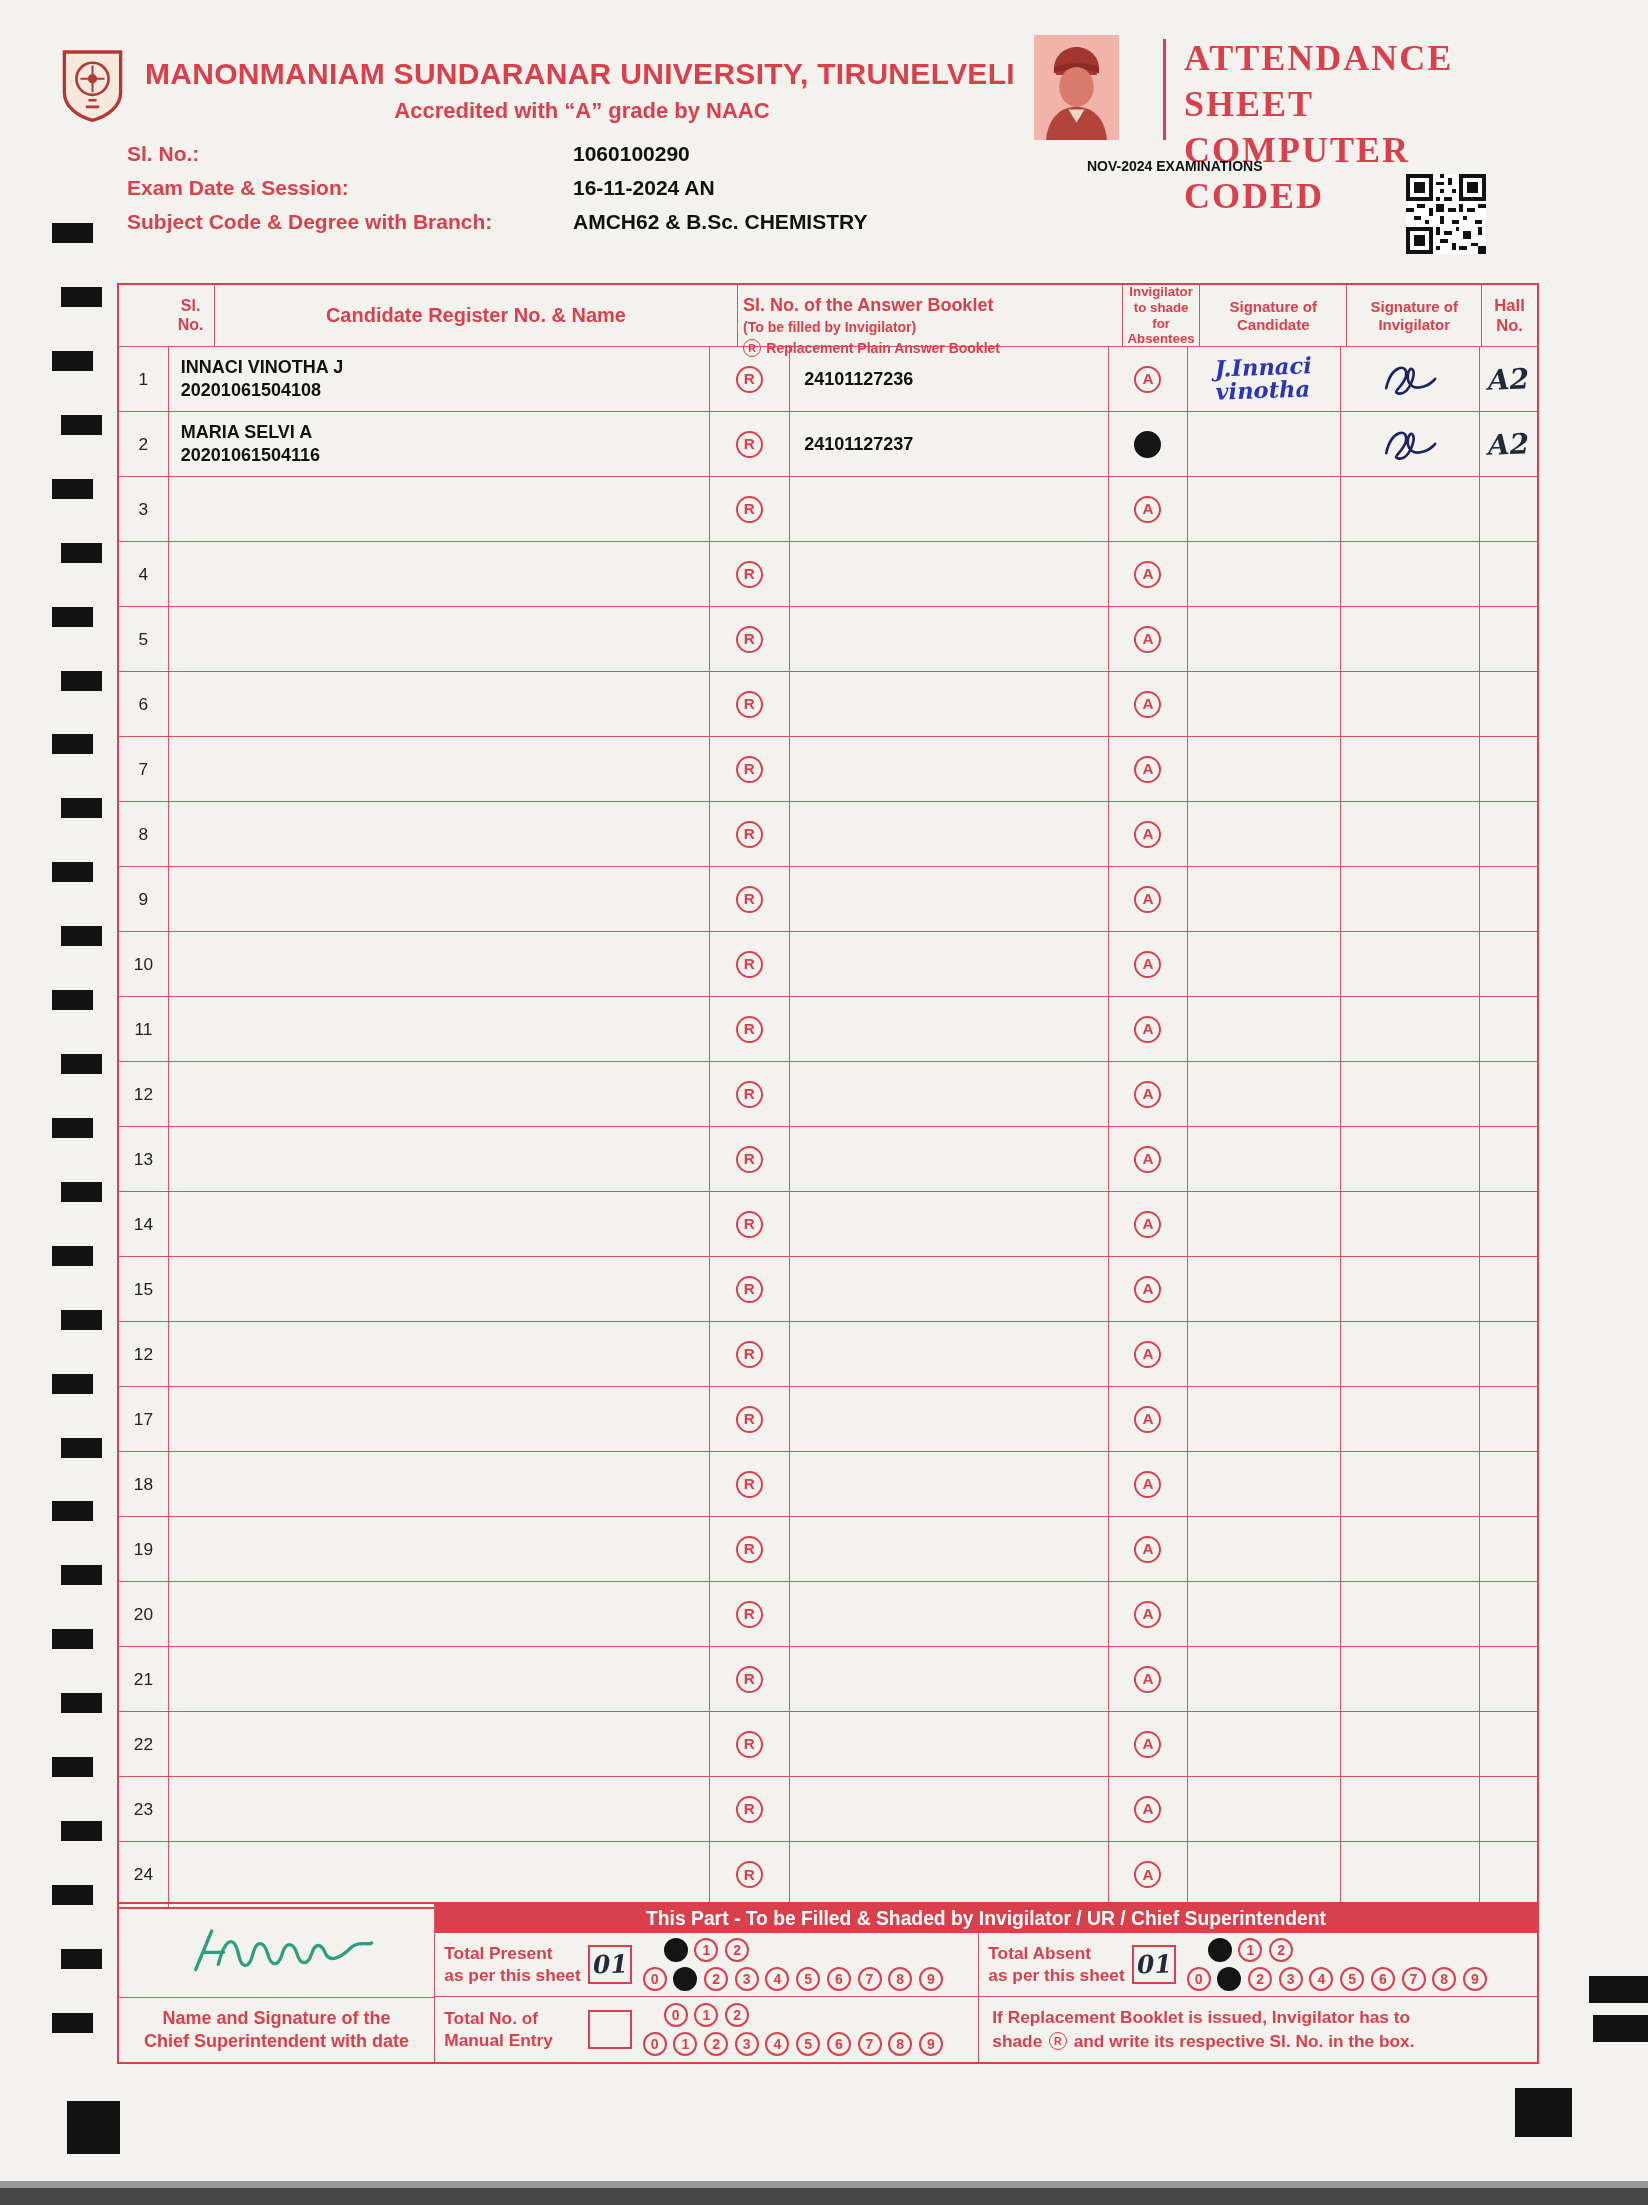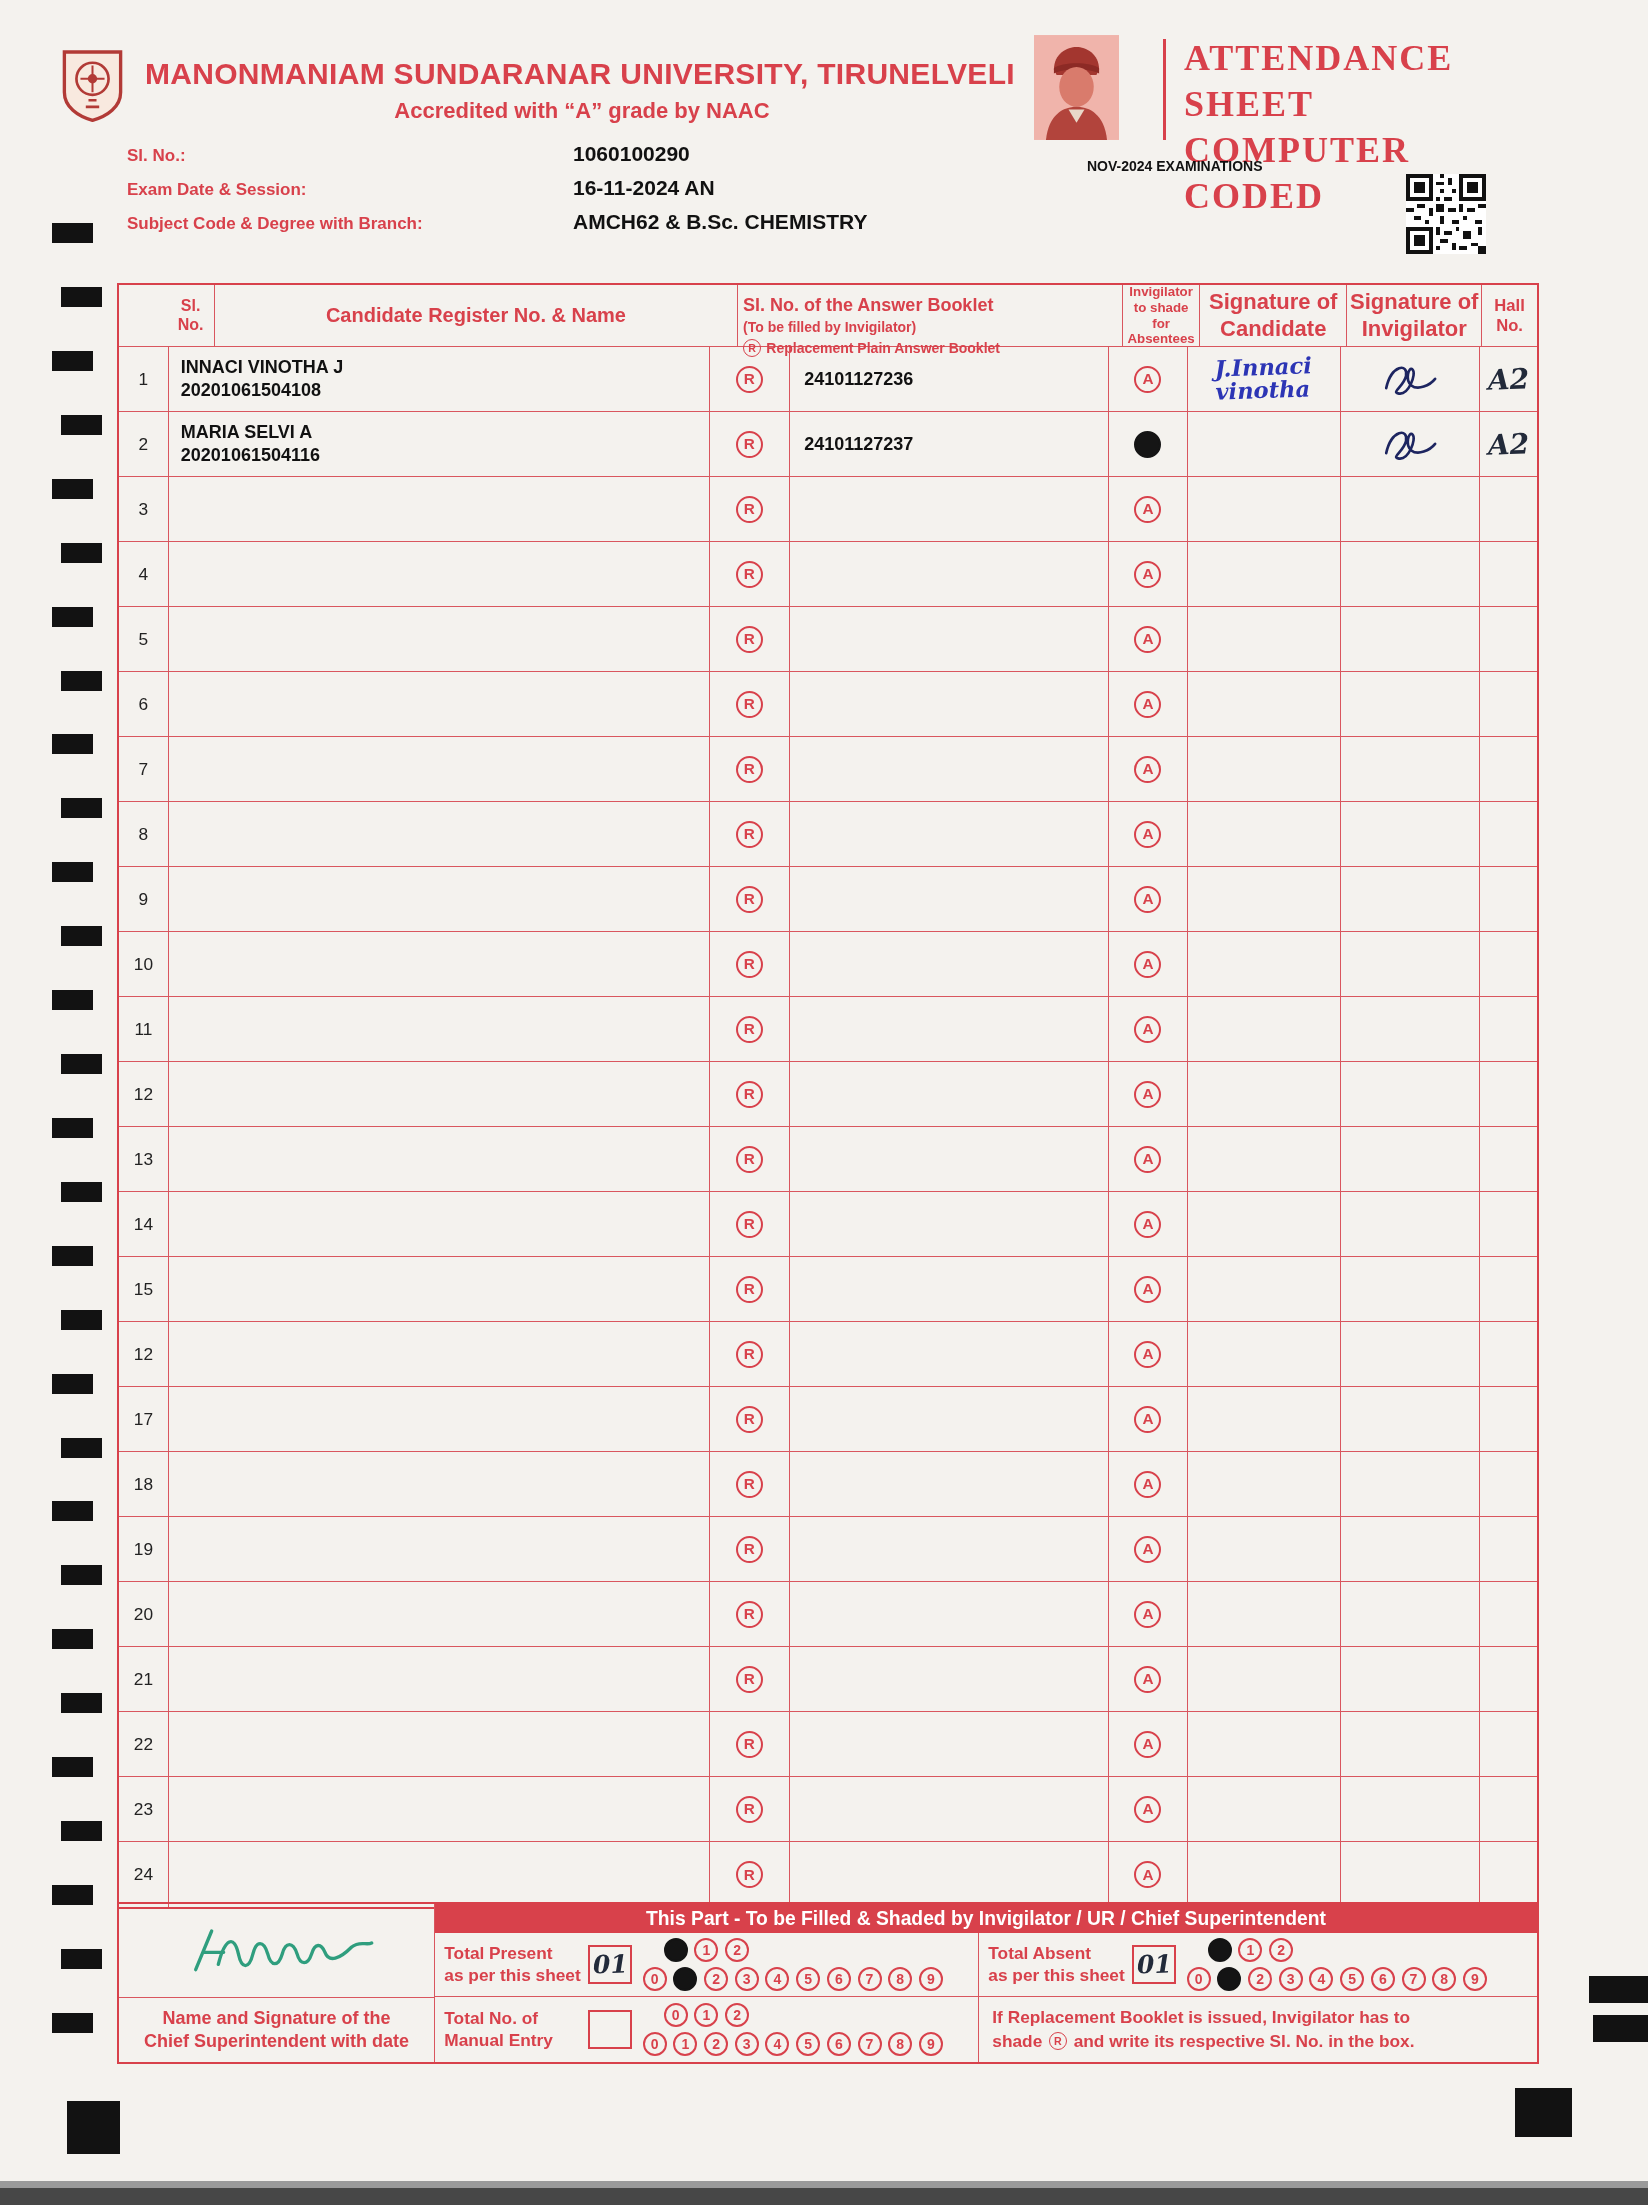--- a/index.html
+++ b/index.html
@@ -31,41 +31,41 @@
   .uni-sub{color:var(--red);font-size:22px;font-weight:bold;text-align:center;margin-top:6.7px;}
   .portrait{position:absolute;left:1034px;top:35px;width:85px;height:105px;}
   .vline{position:absolute;left:1163px;top:39px;width:2.7px;height:101px;background:var(--red);}
   .sheet-title{position:absolute;left:1184px;top:35px;width:373px;font-family:"Liberation Serif", serif;
     color:var(--red);font-weight:bold;font-size:36px;letter-spacing:2px;word-spacing:10.7px;line-height:1.28;}
   .exam-session{position:absolute;left:1087px;top:158px;font-size:14px;font-weight:bold;color:#111;}
   .qr{position:absolute;left:1406px;top:174px;width:80px;height:80px;}
   
   .fields{position:absolute;left:127px;top:142px;width:945px;}
   .frow{display:flex;align-items:baseline;height:34px;}
-  .flabel{color:var(--red);font-size:17px;font-weight:bold;min-width:446px;}
+  .flabel{color:var(--red);font-size:21px;font-weight:bold;min-width:446px;}
   .fvalue{color:#111;font-size:21px;font-weight:bold;}
   .fvalue.indent{padding-left:24px;}
   
   .atable{position:absolute;left:117px;top:283px;width:1422px;border:2px solid var(--red);background:transparent;}
   .thead{display:flex;height:62px;border-bottom:1.3px solid var(--red-line);padding-left:48px;}
   .hcell{border-right:1.3px solid var(--red-line);display:flex;flex-direction:column;align-items:center;justify-content:center;
     color:var(--red);font-weight:bold;text-align:center;white-space:pre-line;}
   .hcell:last-child,.cell:last-child{border-right:none;}
   .w-sl{width:50px;} .w-cand{width:543px;} .w-r{width:80px;} .w-bno{width:320px;}
   .w-abs{width:80px;} .w-sigc{width:153px;} .w-sigi{width:140px;} .w-hall{width:57px;}
   .w-book{width:400px;}
   .h-sl{font-size:16px;line-height:1.15;}
   .h-cand{font-size:20px;}
   .h-book{align-items:flex-start;text-align:left;padding:4px 5.3px;justify-content:center;}
   .bh-line1{font-size:18px;}
   .bh-note{font-size:14px;font-weight:bold;}
   .bh-line2{display:flex;align-items:center;gap:5.3px;margin-top:2.7px;}
   .bh-sub{font-size:14px;}
   .h-abs{font-size:13.3px;line-height:1.2;}
-  .h-sig{font-size:22px;line-height:1.2;}
+  .h-sig{font-size:15px;line-height:1.2;}
   .h-hall{font-size:16.6px;line-height:1.2;}
   .trow{display:flex;height:65px;border-bottom:1.3px solid var(--red-line);}
   .trow:last-child{border-bottom:none;}
   .cell{border-right:1.3px solid var(--red-line);display:flex;align-items:center;justify-content:center;position:relative;}
   .r-sl{font-size:17.3px;color:#222;}
   .r-cand{flex-direction:column;align-items:flex-start;justify-content:center;padding-left:12px;gap:2px;}
   .cand-name,.cand-reg{font-size:18px;font-weight:bold;color:#111;}
   .r-bno{justify-content:flex-start;padding-left:14.6px;font-size:18px;font-weight:bold;color:#111;}
   .csym{display:inline-flex;align-items:center;justify-content:center;width:27px;height:27px;
     border:2px solid var(--red);border-radius:50%;color:var(--red);font-weight:bold;font-size:15.3px;line-height:1;flex:none;}

